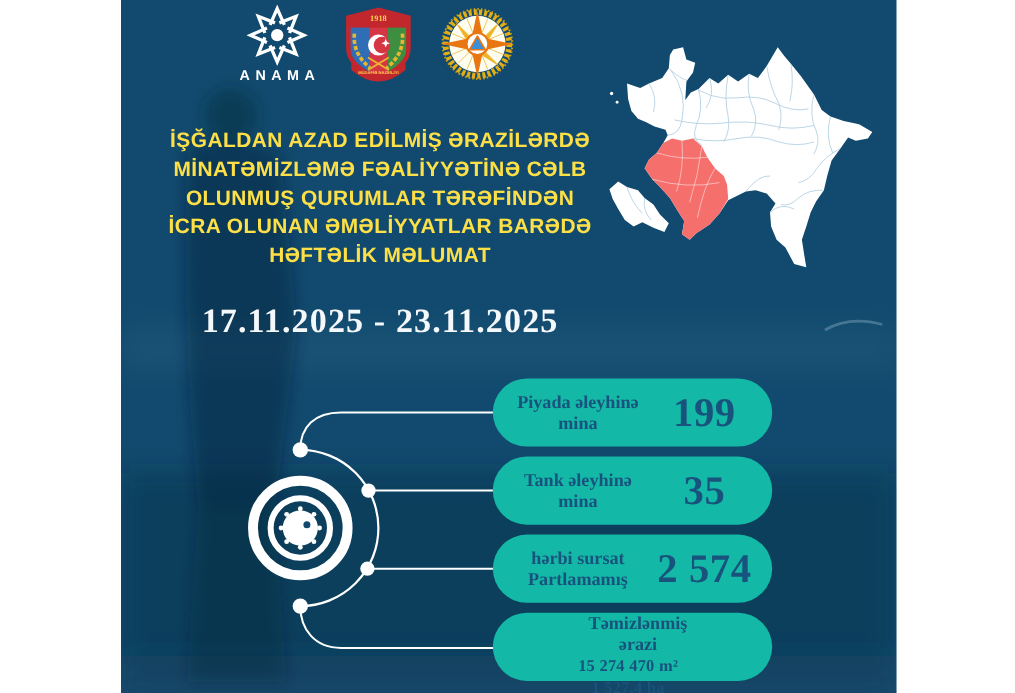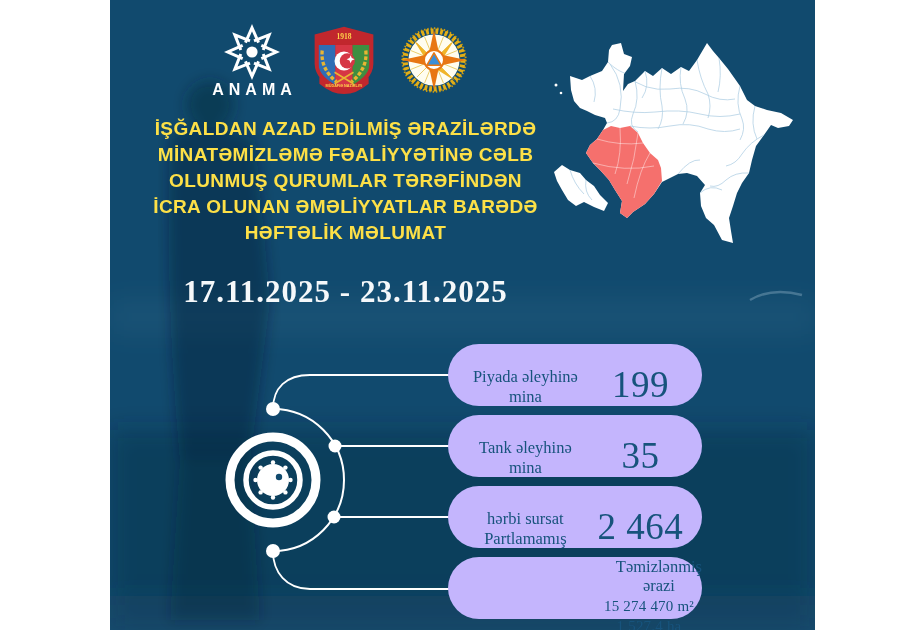--- a/index.html
+++ b/index.html
@@ -6,24 +6,24 @@
   body{
     width:923px;height:630px;background:#ffffff;position:relative;
     font-family:"Liberation Sans",sans-serif;overflow:hidden;
   }
   .poster{
     position:absolute;left:110px;top:0;width:705px;height:630px;
     background:var(--panel-bg,#114a6e);overflow:hidden;
   }
   .bg-layer{position:absolute;inset:0;pointer-events:none;}
   
-  .logo{position:absolute;top:24px;display:flex;flex-direction:column;align-items:center;text-align:right;}
+  .logo{position:absolute;top:4px;display:flex;flex-direction:column;align-items:center;text-align:right;}
   .logo-anama{left:104px;width:76px;}
   .logo-anama .word{
-    color:#ffffff;font-size:16px;font-weight:bold;letter-spacing:5px;
+    color:#ffffff;font-size:13px;font-weight:bold;letter-spacing:5px;
     margin-top:1px;text-indent:5px;
   }
   .logo-mod{left:196px;width:76px;}
   .logo-fhn{left:284px;width:80px;}
   
   .title{
     position:absolute;left:28px;top:116px;width:415px;text-align:center;
     color:#fde047;font-weight:bold;font-size:19px;line-height:26px;letter-spacing:.4px;
   }
   .title span{display:block;}
@@ -31,24 +31,24 @@
     position:absolute;left:28px;top:274px;width:415px;text-align:center;
     color:#f5f8fa;font-family:"Liberation Serif",serif;font-weight:bold;
     font-size:31px;letter-spacing:1px;
   }
   
   .map{position:absolute;left:440px;top:13px;width:270px;height:237px;}
   
   .diagram{position:absolute;inset:0;pointer-events:none;}
   
   .pill{
-    position:absolute;left:338px;width:254px;height:62px;background:#c4b5fd;
-    border-radius:31px;display:flex;align-items:flex-end;
+    position:absolute;left:338px;width:254px;height:62px;background:#14b8a6;
+    border-radius:31px;display:flex;align-items:center;
     color:var(--accent-text,#17537c);
-    font-family:"Liberation Serif",serif;font-weight:normal;
+    font-family:"Liberation Serif",serif;font-weight:bold;
   }
   .pill .lbl{flex:0 0 57%;text-align:center;font-size:16.5px;line-height:1.18;padding-left:10px;box-sizing:border-box;}
   .pill .lbl span{display:block;}
   .pill .val{flex:1;text-align:center;font-size:37px;letter-spacing:.5px;padding-right:14px;}
   .pill .val.small{font-size:15px;line-height:1.35;letter-spacing:.2px;padding-right:8px;}
   .pill .val.small span{display:block;white-space:nowrap;}
   .p1{top:344px;} .p2{top:415px;} .p3{top:486px;} .p4{top:557px;flex-direction:column;}
 </style>
 </head>
 <body>
@@ -244,21 +244,21 @@
       <span>mina</span>
     </div>
     <div class="val">35</div>
   </div>
 
   <div class="pill p3">
     <div class="lbl">
       <span>hərbi sursat</span>
       <span>Partlamamış</span>
     </div>
-    <div class="val">2 464</div>
+    <div class="val">2 574</div>
   </div>
 
   <div class="pill p4">
     <div class="lbl">
       <span>Təmizlənmiş</span>
       <span>ərazi</span>
     </div>
     <div class="val small">
       <span>15 274 470 m²</span>
       <span>1 527.4 ha</span>

